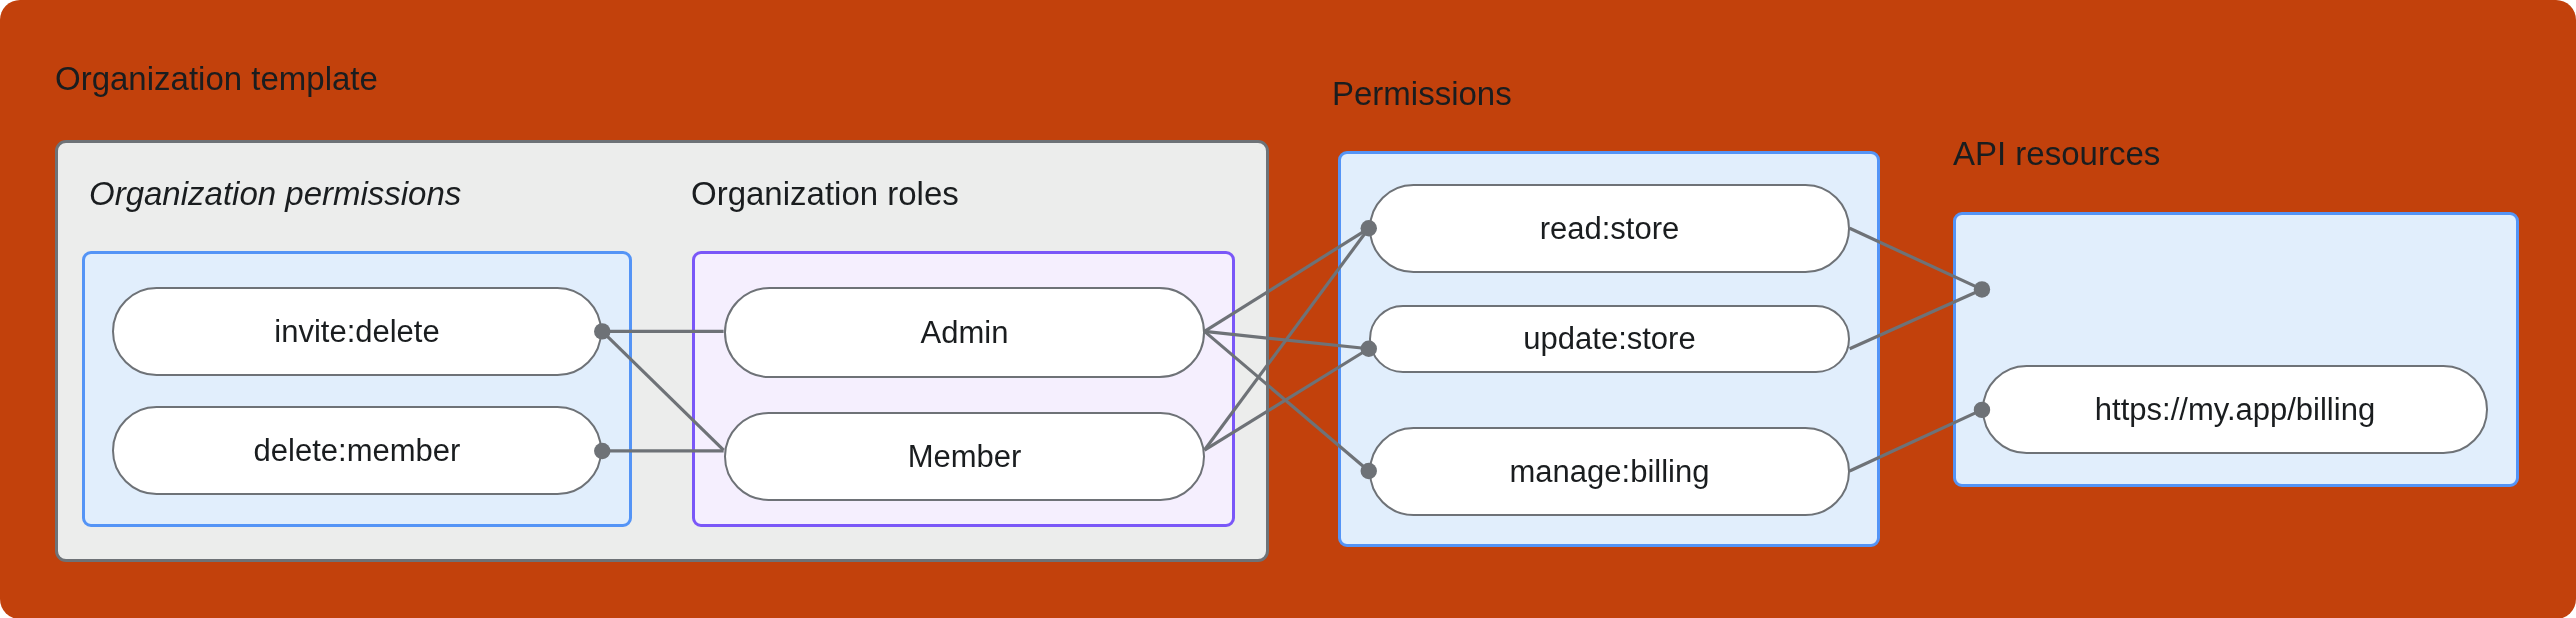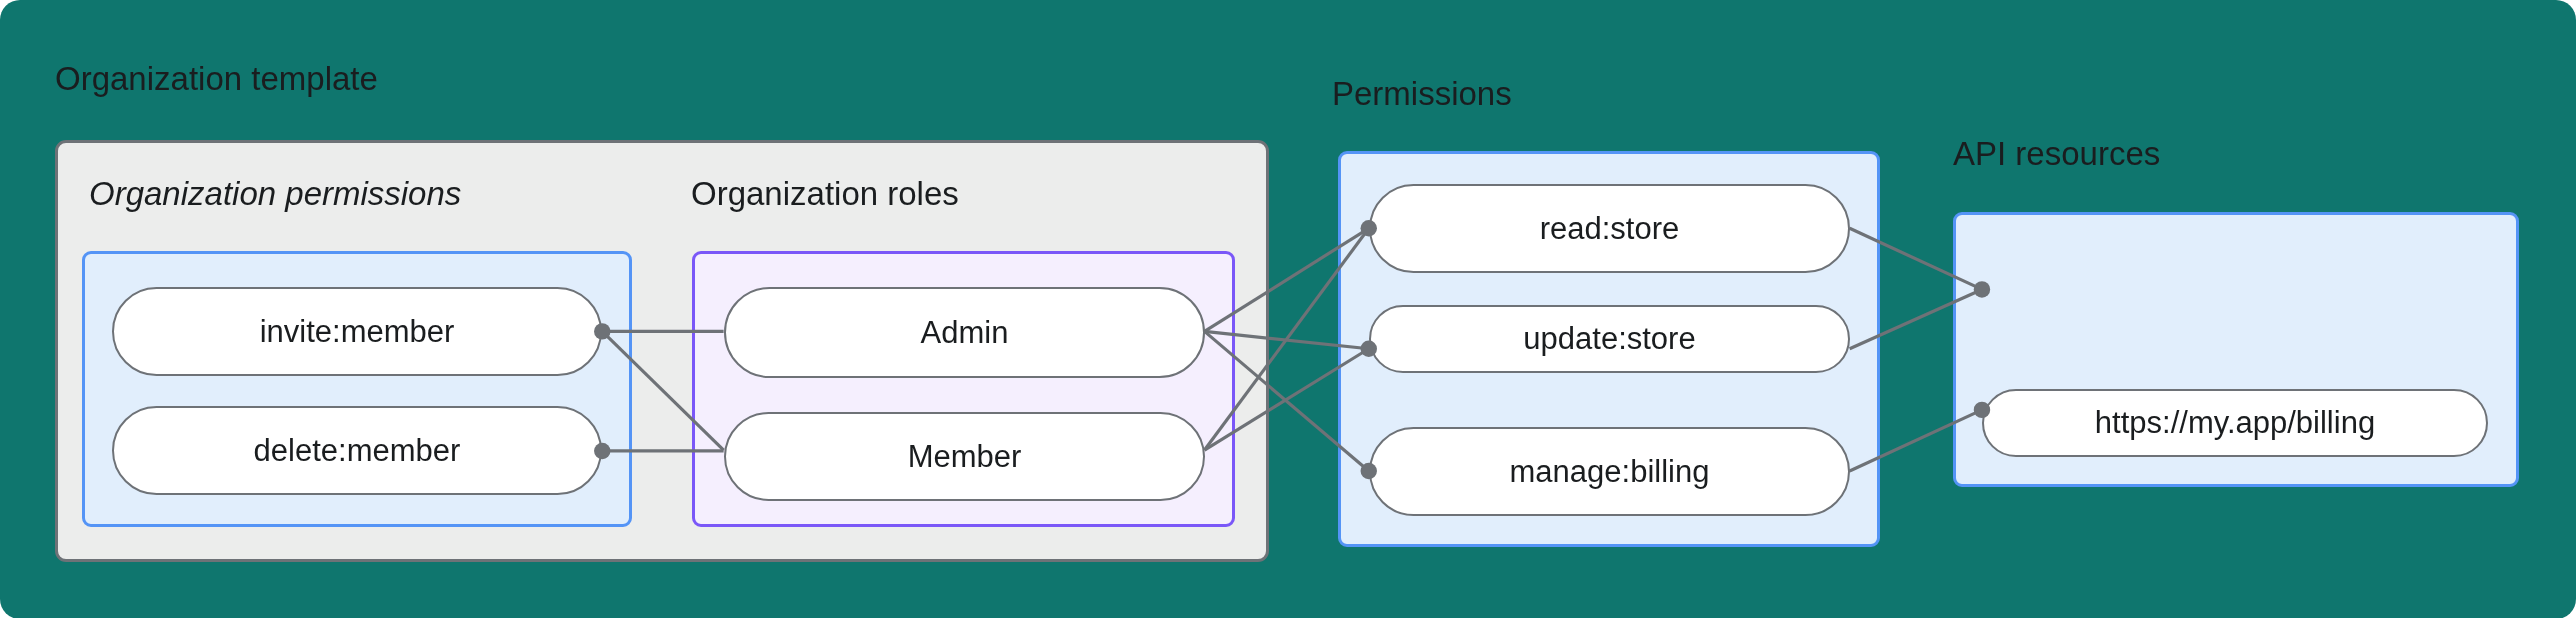--- a/index.html
+++ b/index.html
@@ -1,17 +1,17 @@
 <!DOCTYPE html>
 <html style="font-size:14.6px"><head>
 <meta charset="utf-8">
 <style>
   html,body{margin:0;padding:0;background:#ffffff;}
   .canvas{
-    position:relative;width:2576px;height:619px;background:#0f766e;
+    position:relative;width:2576px;height:619px;background:#c2410c;
     border-radius:20px;overflow:hidden;
     font-family:"Liberation Sans", sans-serif;color:#1A1D1F;
   }
   .label{position:absolute;line-height:1.15;font-size:33px;font-weight:500;white-space:nowrap;}
   #t-template{left:55px;top:60px;}
   #t-orgperm{left:89px;top:175px;font-style:italic;}
   #t-orgroles{left:691px;top:175px;}
   #t-permissions{left:1332px;top:75px;}
   #t-api{left:1953px;top:135px;}
 
@@ -33,21 +33,21 @@
     font-size:31px;font-weight:400;white-space:nowrap;
   }
   #n-invite {left:112px; top:287px; width:490px; height:89px;}
   #n-delete {left:112px; top:406px; width:490px; height:89px;}
   #n-admin  {left:724px; top:287px; width:481px; height:91px;}
   #n-member {left:724px; top:412px; width:481px; height:89px;}
   #n-read   {left:1369px;top:184px; width:481px; height:89px;}
   #n-update {left:1369px;top:305px; width:481px; height:68px;}
   #n-manage {left:1369px;top:427px; width:481px; height:89px;}
   #n-members{left:1982px;top:245px; width:506px; height:89px;}
-  #n-billing{left:1982px;top:365px; width:506px; height:68px;margin-top:24px;}
+  #n-billing{left:1982px;top:365px; width:506px; height:89px;}
 </style>
 </head>
 <body>
 
 <div class="canvas">
 
   <div class="box" id="b-template"></div>
   <div class="box" id="b-orgperm"></div>
   <div class="box" id="b-orgroles"></div>
   <div class="box" id="b-perm"></div>
@@ -74,21 +74,21 @@
 
     <circle cx="660" cy="363" r="9"></circle>
     <circle cx="660" cy="494" r="9"></circle>
     <circle cx="1500" cy="250" r="9"></circle>
     <circle cx="1500" cy="382" r="9"></circle>
     <circle cx="1500" cy="516" r="9"></circle>
     <circle cx="2172" cy="317" r="9"></circle>
     <circle cx="2172" cy="449" r="9"></circle>
   </svg>
 
-  <div class="node" id="n-invite">invite:member</div>
+  <div class="node" id="n-invite">invite:delete</div>
   <div class="node" id="n-delete">delete:member</div>
   <div class="node" id="n-admin">Admin</div>
   <div class="node" id="n-member">Member</div>
   <div class="node" id="n-read">read:store</div>
   <div class="node" id="n-update">update:store</div>
   <div class="node" id="n-manage">manage:billing</div>
   <div class="node" id="n-billing">https://my.app/billing</div>
 
 </div>
 

